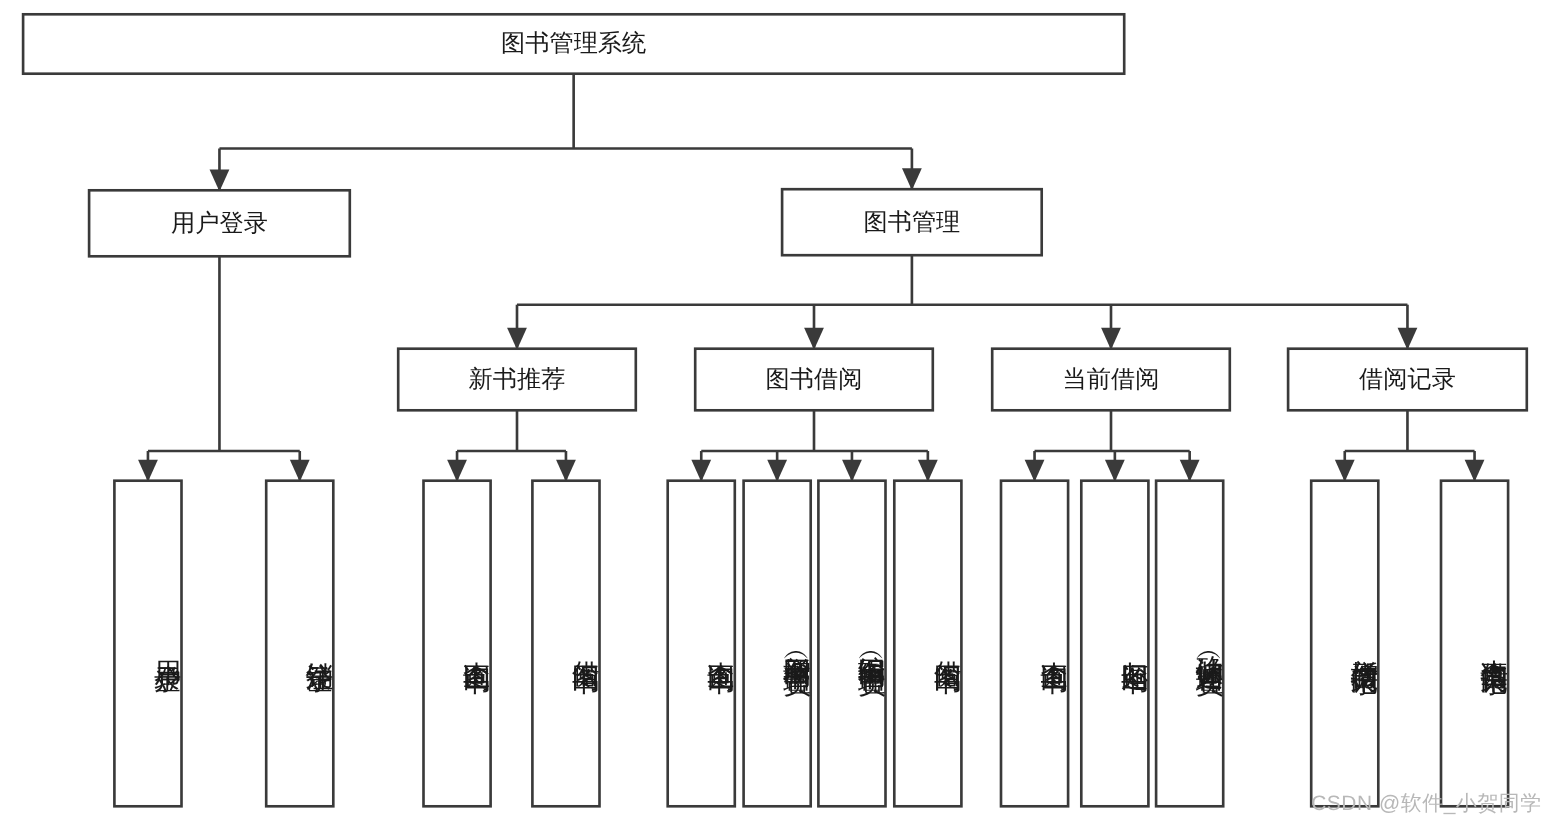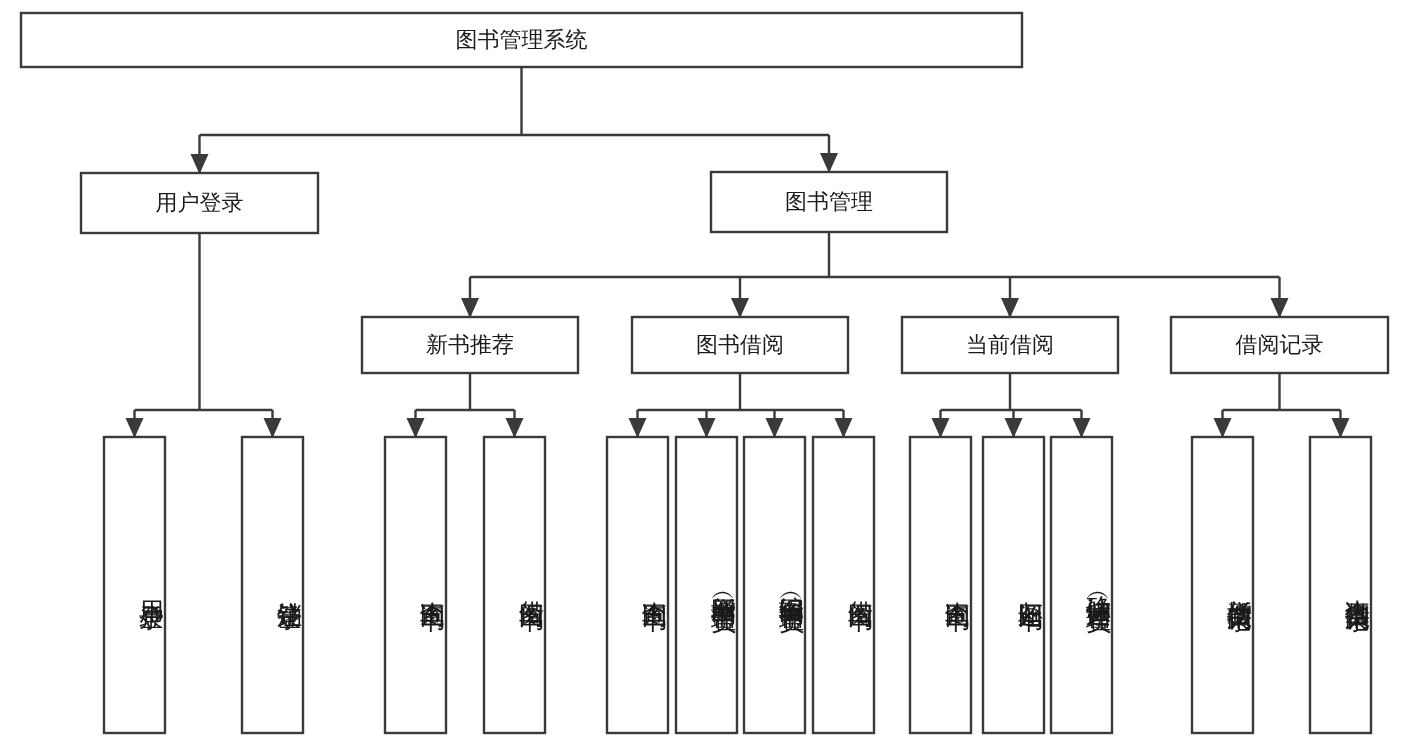--- a/index.html
+++ b/index.html
@@ -216,14 +216,15 @@
       <div class="leaf-label-wrap" style="left: 676px; top: 445px; width: 61px; height: 280px;">新增图书（管理员）</div>
       <div class="leaf-label-wrap" style="left: 744px; top: 445px; width: 61px; height: 280px;">编辑图书（管理员）</div>
       <div class="leaf-label-wrap" style="left: 813px; top: 445px; width: 61px; height: 280px;">借阅图书</div>
       <div class="leaf-label-wrap" style="left: 910px; top: 445px; width: 61px; height: 280px;">查询图书</div>
       <div class="leaf-label-wrap" style="left: 983px; top: 445px; width: 61px; height: 280px;">归还图书</div>
       <div class="leaf-label-wrap" style="left: 1051px; top: 445px; width: 61px; height: 280px;">确认归还（管理员）</div>
       <div class="leaf-label-wrap" style="left: 1192px; top: 445px; width: 61px; height: 280px;">新增借阅记录</div>
       <div class="leaf-label-wrap" style="left: 1310px; top: 445px; width: 61px; height: 280px;">查询借阅记录</div>
     </div>
 
+  <div class="watermark" style="left: 1192px; top: 717px;">CSDN @软件_小贺同学</div>
 
 </div>
 
 </body></html>

